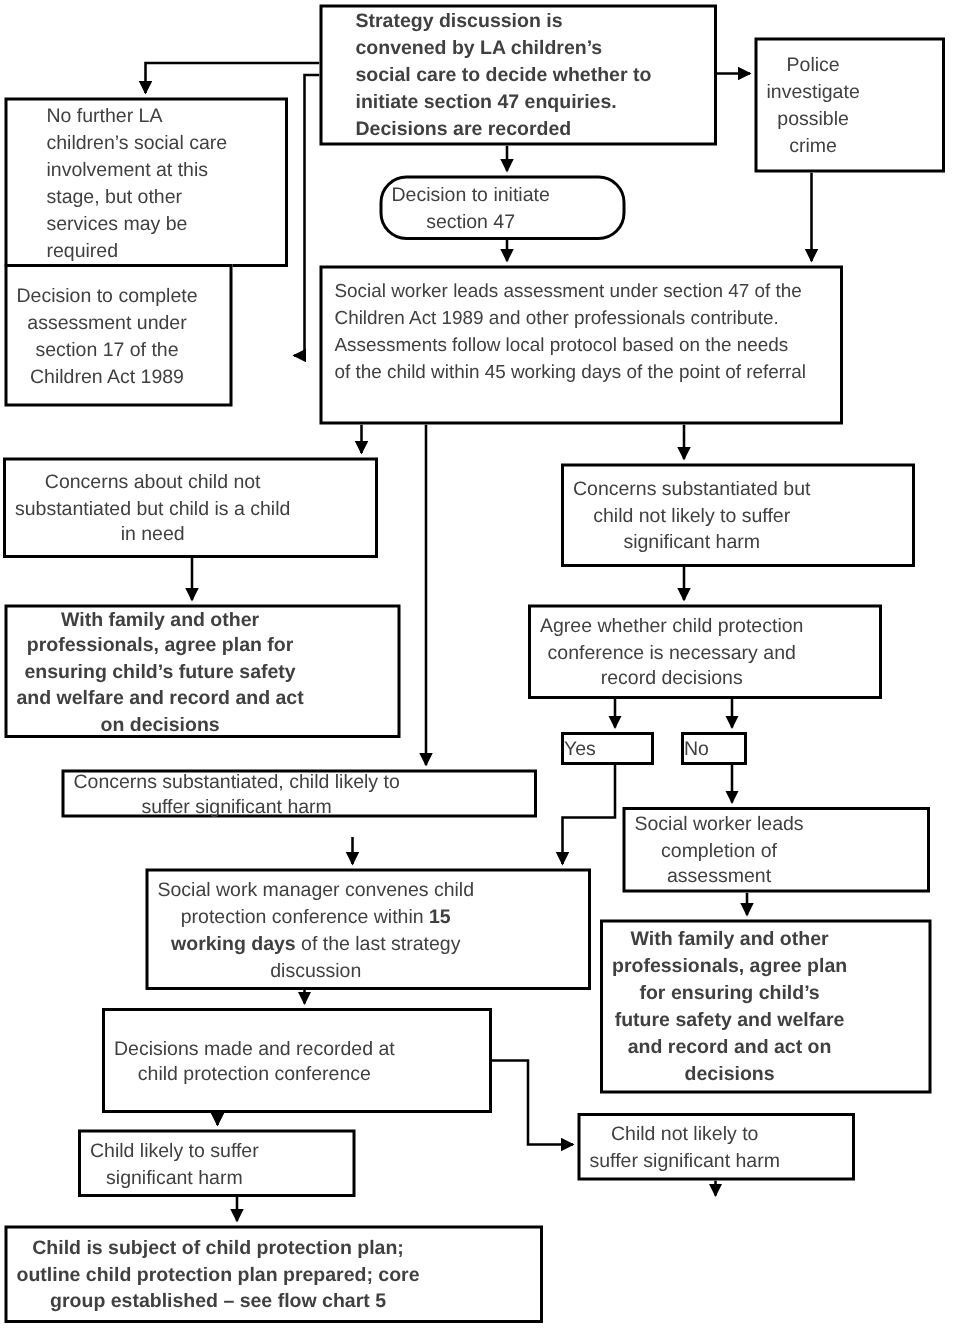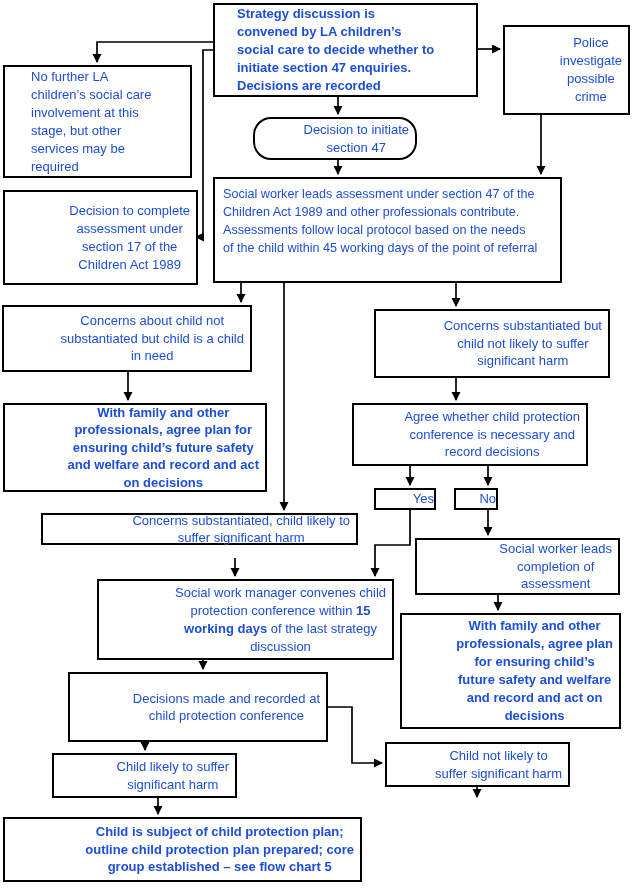--- a/index.html
+++ b/index.html
@@ -1,32 +1,32 @@
 <!DOCTYPE html>
 <html><head>
 <meta charset="utf-8">
 <style>
   html,body{margin:0;padding:0;background:#ffffff;}
   #canvas{
     position:relative;
     width:636px;height:888px;
     background:#ffffff;
     font-family:"Liberation Sans", sans-serif;
-    color:#1d4ed8;
+    color:#404040;
     overflow:hidden;
   }
   #connectors{position:absolute;left:0;top:0;width:636px;height:888px;}
   .box{
     position:absolute;
     box-sizing:border-box;
     border:2px solid #000;
     background:#fff;
     display:flex;
     align-items:center;
-    justify-content:flex-end;
+    justify-content:flex-start;
     text-align:center;
     font-size:13px;
     line-height:17.5px;
     white-space:pre-line;
     padding:2px 6px;
   }
   .bold{font-weight:bold;}
   .left{text-align:left;justify-content:flex-start;}
   .top{align-items:flex-start;}
   .small{font-size:12.6px;line-height:18px;}
@@ -90,21 +90,21 @@
 stage, but other
 services may be
 required</span>
   </div>
 
   <div class="box" style="left:253px;top:117px;width:164px;height:43px;line-height:18px;border-radius:18px;">
     <span>Decision to initiate
 section 47</span>
   </div>
 
-  <div class="box" style="left:3px;top:190px;width:195px;height:95px;line-height:18px;">
+  <div class="box" style="left:3px;top:176px;width:152px;height:95px;line-height:18px;">
     <span>Decision to complete
 assessment under
 section 17 of the
 Children Act 1989</span>
   </div>
 
   <div class="box left top small" style="left:213px;top:177px;width:349px;height:106px;padding:6px 4px 6px 8px;">
     <span>Social worker leads assessment under section 47 of the
 Children Act 1989 and other professionals contribute.
 Assessments follow local protocol based on the needs

